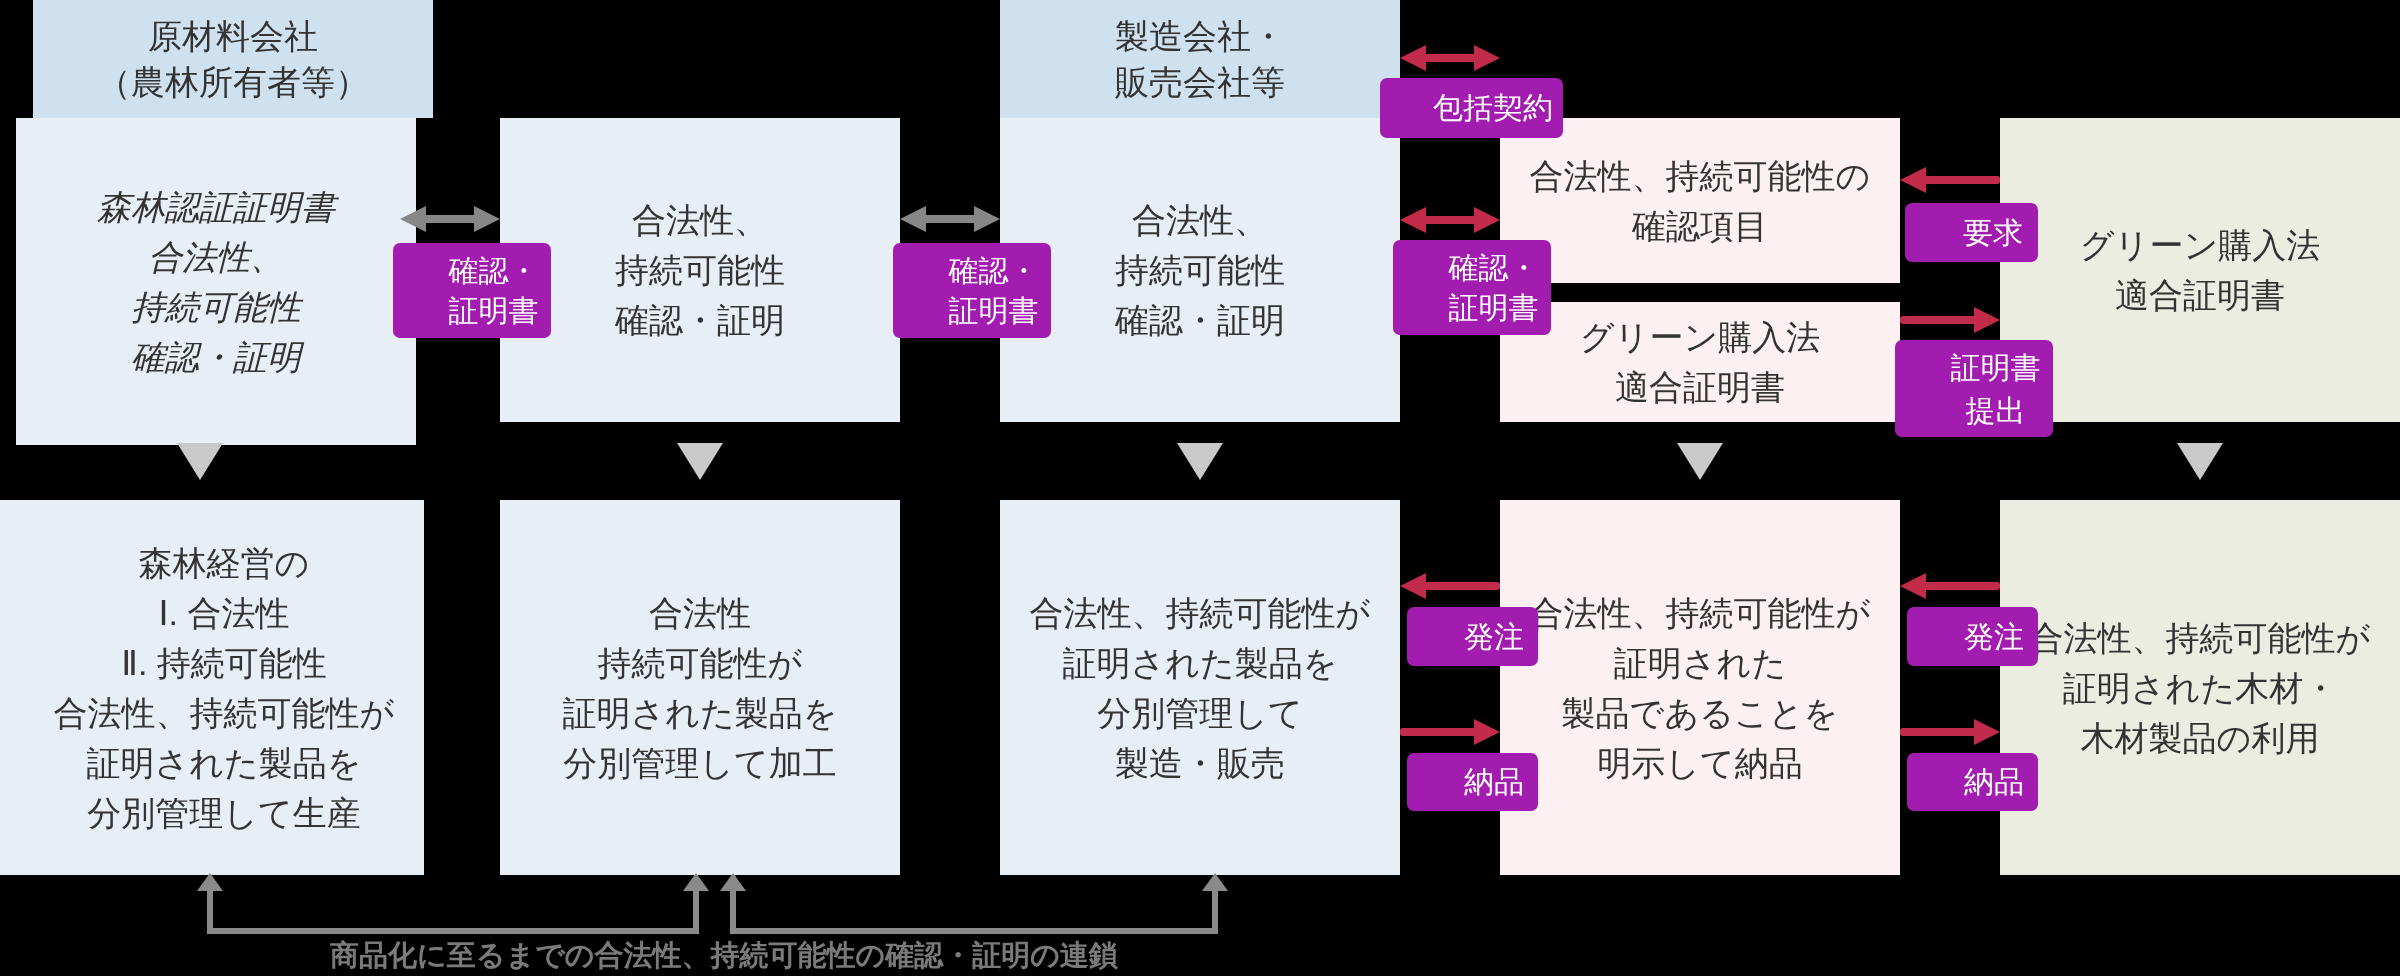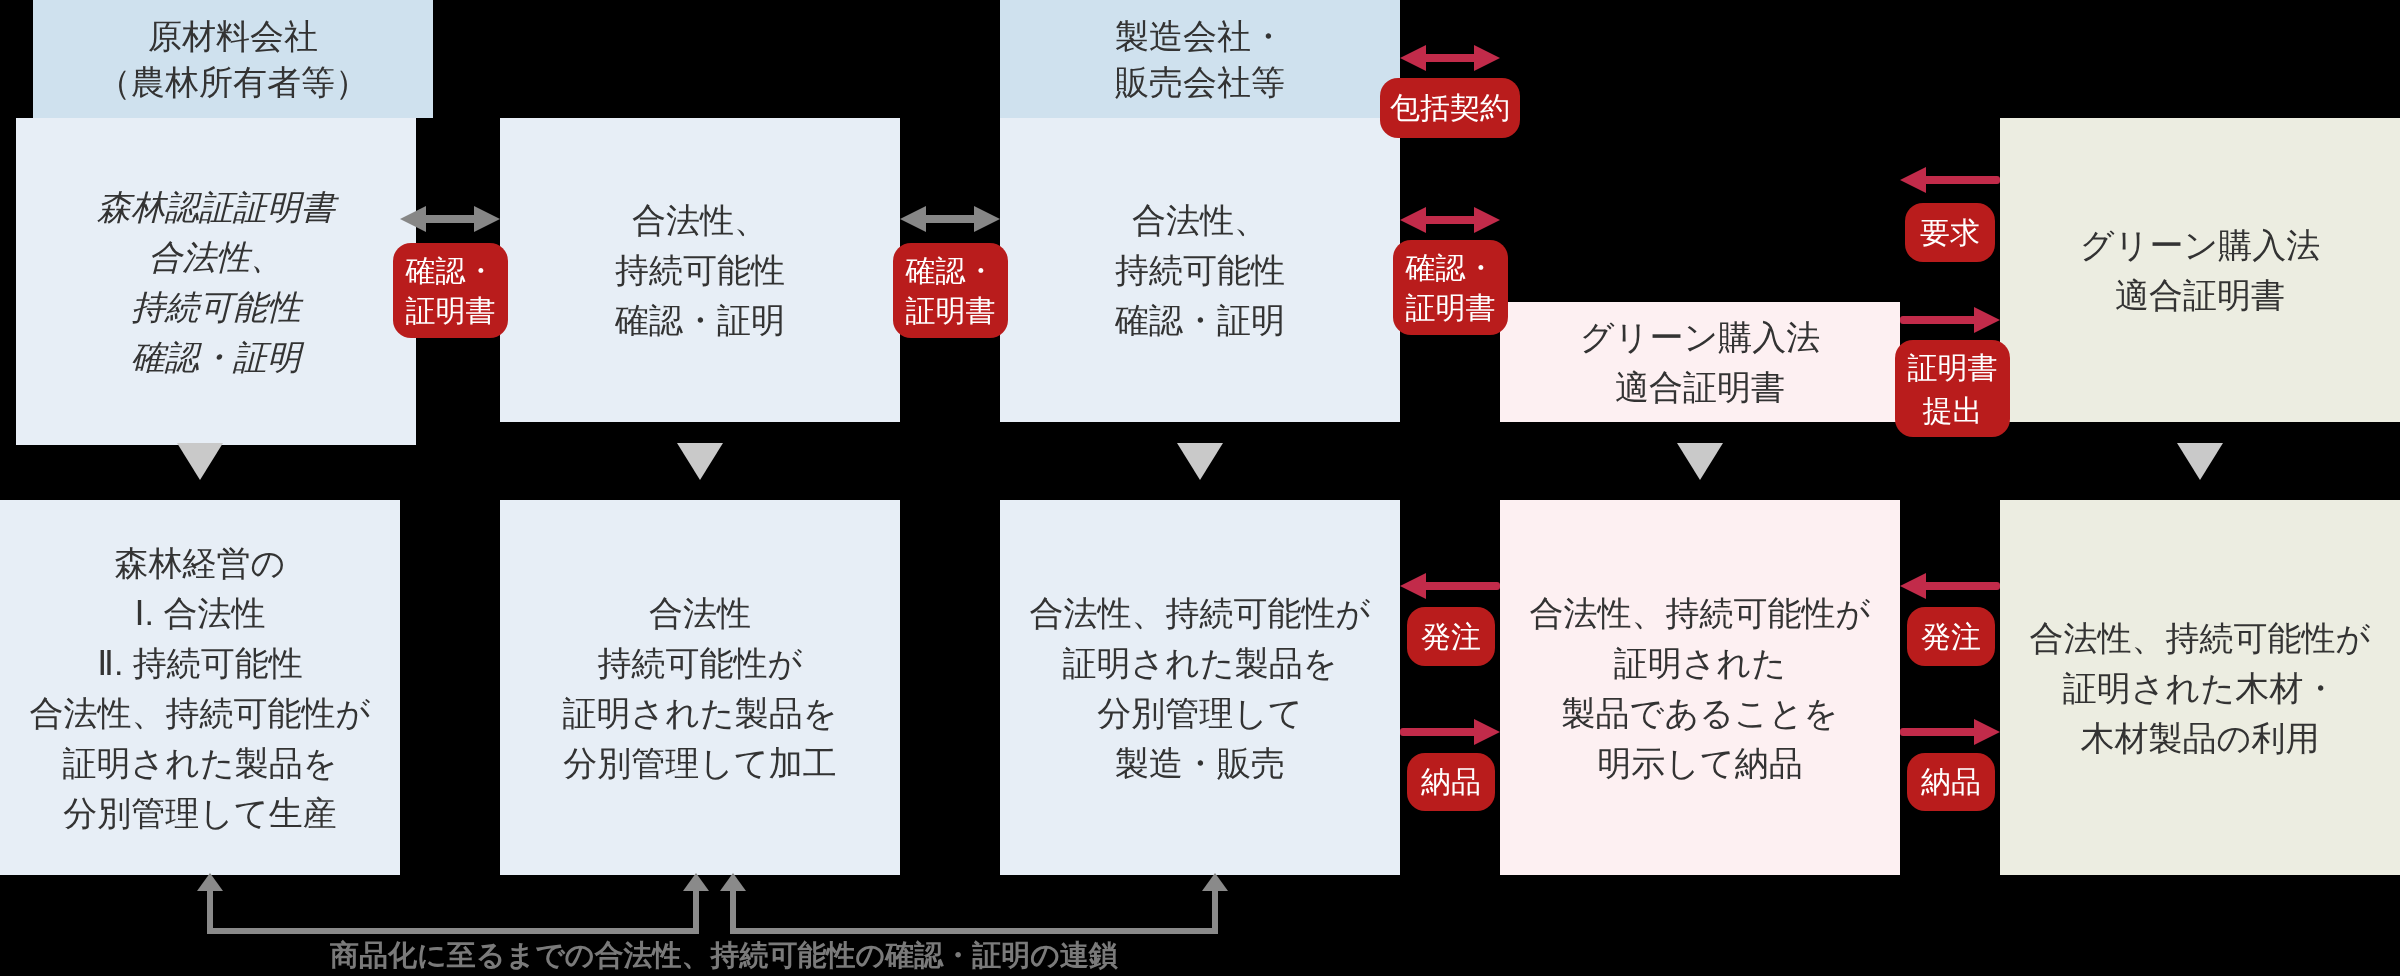--- a/index.html
+++ b/index.html
@@ -7,23 +7,23 @@
     font-family:"Liberation Sans","DejaVu Sans",sans-serif;color:#333;overflow:hidden;}
   .box{position:absolute;display:flex;align-items:center;justify-content:center;
     text-align:center;white-space:pre-line;font-size:34px;line-height:50px;}
   .hdr{line-height:46px;}
   .blue-h{background:#cfe1ee;}
   .blue-b{background:#e7eef6;}
   .red-h{background:#c43351;color:#fff;}
   .pink-b{background:#fdf0f2;}
   .green-h{background:#dbdecb;}
   .green-b{background:#ecede1;}
-  .badge{position:absolute;background:#b91c1c;color:#fff;border-radius:18px;
+  .badge{position:absolute;background:#a21caf;color:#fff;border-radius:7px;
     display:flex;align-items:center;justify-content:center;text-align:center;
-    white-space:pre-line;font-size:30px;line-height:40px;z-index:3;}
+    white-space:pre-line;font-size:30px;line-height:40px;z-index:3;padding-left:43px;}
   .badge.tall{line-height:43px;}
   .arrow{position:absolute;height:26px;z-index:2;}
   .shaft{position:absolute;top:9px;height:8px;border-radius:3px;}
   .d  .shaft{left:20px;right:20px;}
   .sl .shaft{left:22px;right:0;}
   .sr .shaft{left:0;right:22px;}
   .gray .shaft{background:#878787;}
   .red  .shaft{background:#c22b4a;}
   .head{position:absolute;top:0;width:0;height:0;
     border-top:13px solid transparent;border-bottom:13px solid transparent;}
@@ -49,21 +49,21 @@
 <body>
 
 <div class="canvas">
 
   <div class="box hdr blue-h" style="left:0;top:0;width:400px;height:118px;margin-left:33px;">原材料会社
 （農林所有者等）</div>
   <div class="box blue-b" style="left:16px;top:118px;width:400px;height:327px;font-style:italic;">森林認証証明書
 合法性、
 持続可能性
 確認・証明</div>
-  <div class="box blue-b" style="left:0;top:500px;width:400px;height:375px;">森林経営の
+  <div class="box blue-b" style="left:0;top:500px;width:400px;height:375px;padding-left:24px;">森林経営の
 Ⅰ. 合法性
 Ⅱ. 持続可能性
 合法性、持続可能性が
 証明された製品を
 分別管理して生産</div>
 
   <div class="box blue-b" style="left:500px;top:118px;width:400px;height:304px;">合法性、
 持続可能性
 確認・証明</div>
   <div class="box blue-b" style="left:500px;top:500px;width:400px;height:375px;">合法性
@@ -74,20 +74,22 @@
   <div class="box hdr blue-h" style="left:1000px;top:0;width:400px;height:118px;">製造会社・
 販売会社等</div>
   <div class="box blue-b" style="left:1000px;top:118px;width:400px;height:304px;">合法性、
 持続可能性
 確認・証明</div>
   <div class="box blue-b" style="left:1000px;top:500px;width:400px;height:375px;">合法性、持続可能性が
 証明された製品を
 分別管理して
 製造・販売</div>
 
+  <div class="box pink-b" style="left:1500px;top:118px;width:400px;height:165px;">合法性、持続可能性の
+確認項目</div>
   <div class="box pink-b" style="left:1500px;top:302px;width:400px;height:120px;">グリーン購入法
 適合証明書</div>
   <div class="box pink-b" style="left:1500px;top:500px;width:400px;height:375px;">合法性、持続可能性が
 証明された
 製品であることを
 明示して納品</div>
 
   <div class="box green-b" style="left:2000px;top:118px;width:400px;height:304px;">グリーン購入法
 適合証明書</div>
   <div class="box green-b" style="left:2000px;top:500px;width:400px;height:375px;">合法性、持続可能性が

